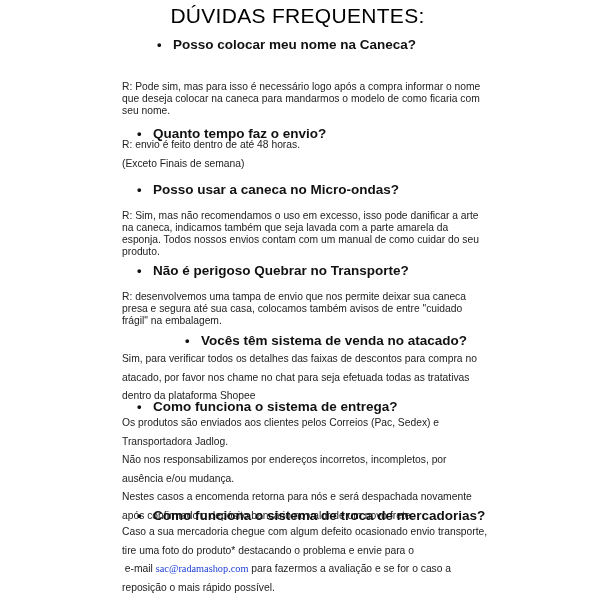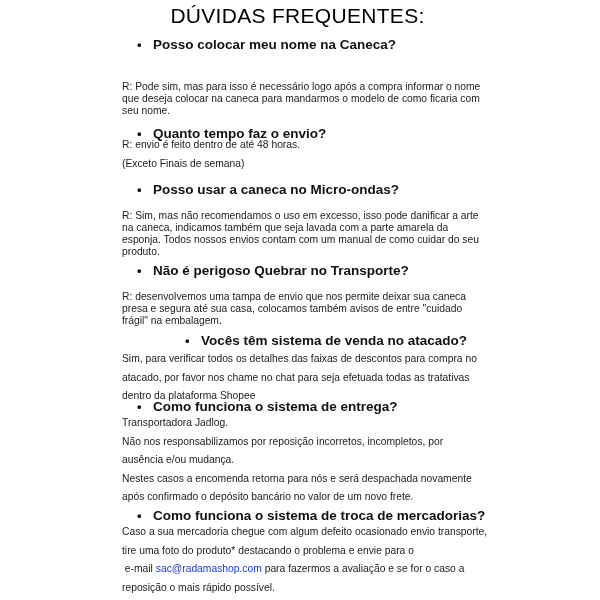--- a/index.html
+++ b/index.html
@@ -2,28 +2,28 @@
 <html><head>
   <meta charset="utf-8">
   <style>
     html, body { margin: 0; padding: 0; background: #ffffff; }
     body { width: 600px; height: 600px; overflow: hidden; position: relative; font-family: "Liberation Sans", sans-serif; color: #1a1a1a; }
     .title { position: absolute; left: 0; width: 595px; top: 4px; text-align: center; font-weight: normal; font-size: 21px; letter-spacing: 0.3px; color: #000; }
     .q { position: absolute; left: 137px; font-weight: bold; font-size: 13.5px; color: #111; white-space: nowrap; }
     .q .bullet { display: inline-block; width: 16px; font-size: 13px; }
     .a { position: absolute; left: 122px; width: 360px; font-size: 10.3px; line-height: 12px; color: #222; }
     .a2 { position: absolute; left: 122px; width: 370px; font-size: 10.3px; line-height: 18.5px; color: #222; }
-    .link { color: #1a3bd6; }
+    .link { color: #1a3bd6; font-family: Liberation Serif, serif; }
   </style>
 </head>
 <body>
 
 <div class="title">DÚVIDAS FREQUENTES:</div>
 
-<div class="q" style="top:37px;"><span class="bullet">•</span><span>Posso colocar meu nome na Caneca?</span></div>
+<div class="q" style="top:37px;margin-left:20px;"><span class="bullet">•</span><span>Posso colocar meu nome na Caneca?</span></div>
 <div class="a" style="top:69px;margin-top:12px;">R: Pode sim, mas para isso é necessário logo após a compra informar o nome que deseja colocar na caneca para mandarmos o modelo de como ficaria com seu nome.</div>
 
 <div class="q" style="top:126px;"><span class="bullet">•</span><span>Quanto tempo faz o envio?</span></div>
 <div class="a" style="top:139px;">R: envio é feito dentro de até 48 horas.</div>
 <div class="a" style="top:158px;">(Exceto Finais de semana)</div>
 
 <div class="q" style="top:182px;"><span class="bullet">•</span><span>Posso usar a caneca no Micro-ondas?</span></div>
 <div class="a" style="top:210px;">R: Sim, mas não recomendamos o uso em excesso, isso pode danificar a arte na caneca, indicamos também que seja lavada com a parte amarela da esponja. Todos nossos envios contam com um manual de como cuidar do seu produto.</div>
 
 <div class="q" style="top:263px;"><span class="bullet">•</span><span>Não é perigoso Quebrar no Transporte?</span></div>
@@ -31,22 +31,23 @@
 
 <div class="q" style="top:333px;margin-left:48px;"><span class="bullet">•</span><span>Vocês têm sistema de venda no atacado?</span></div>
 <div class="a2" style="top:350px;">
   <div>Sim, para verificar todos os detalhes das faixas de descontos para compra no</div>
   <div>atacado, por favor nos chame no chat para seja efetuada todas as tratativas</div>
   <div>dentro da plataforma Shopee</div>
 </div>
 
 <div class="q" style="top:399px;"><span class="bullet">•</span><span>Como funciona o sistema de entrega?</span></div>
 <div class="a2" style="top:414px;">
+  <div>Os produtos são enviados aos clientes pelos Correios (Pac, Sedex) e</div>
   <div>Transportadora Jadlog.</div>
-  <div>Não nos responsabilizamos por reposição incorretos, incompletos, por</div>
+  <div>Não nos responsabilizamos por endereços incorretos, incompletos, por</div>
   <div>ausência e/ou mudança.</div>
   <div>Nestes casos a encomenda retorna para nós e será despachada novamente</div>
   <div>após confirmado o depósito bancário no valor de um novo frete.</div>
 </div>
 
 <div class="q" style="top:508px;"><span class="bullet">•</span><span>Como funciona o sistema de troca de mercadorias?</span></div>
 <div class="a2" style="top:523px;">
   <div>Caso a sua mercadoria chegue com algum defeito ocasionado envio transporte,</div>
   <div>tire uma foto do produto* destacando o problema e envie para o</div>
   <div style="white-space:pre;"><span> e-mail </span><span class="link" style="color: rgb(26, 59, 214);">sac@radamashop.com</span><span> para fazermos a avaliação e se for o caso a</span></div>

